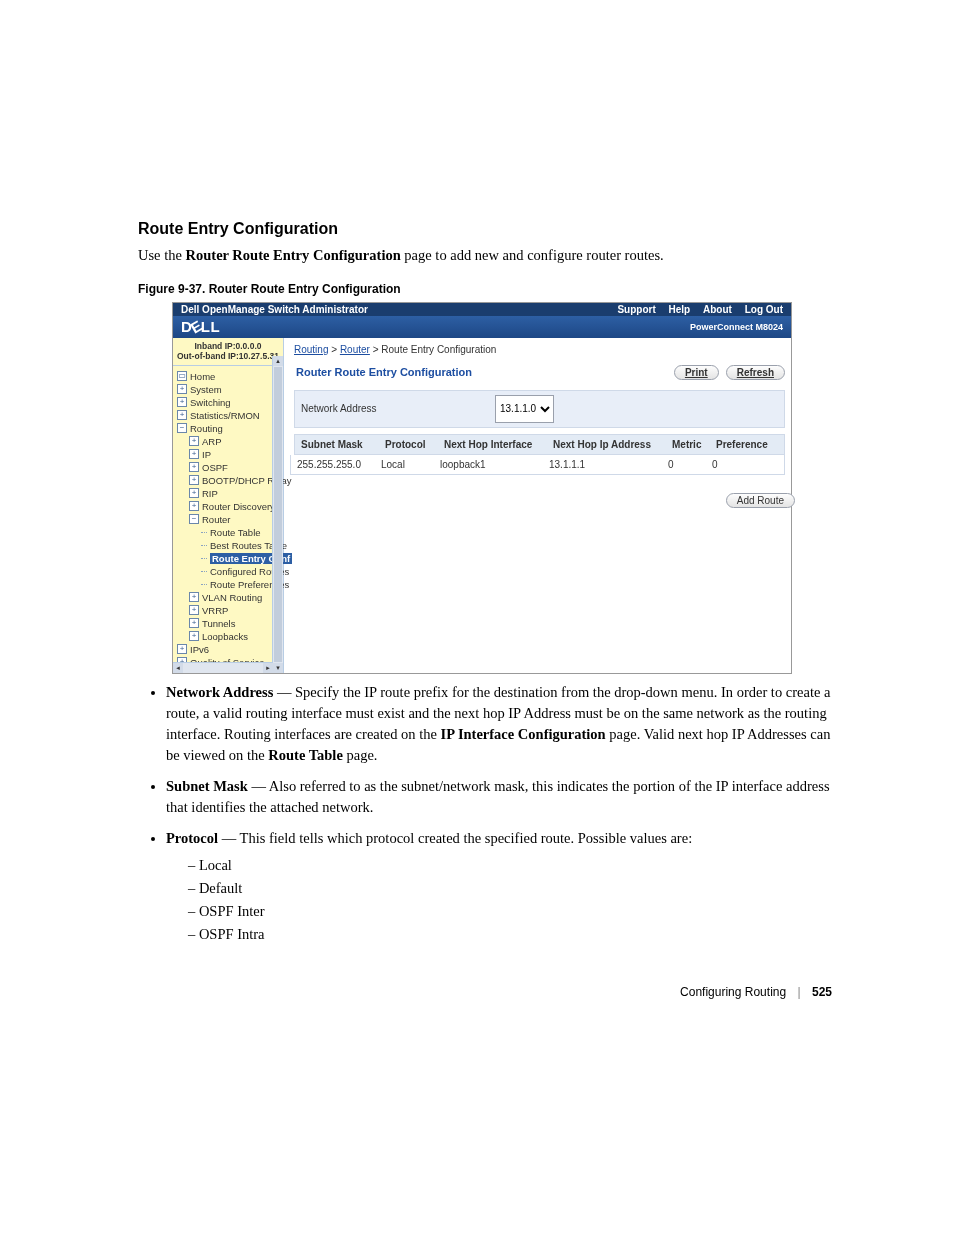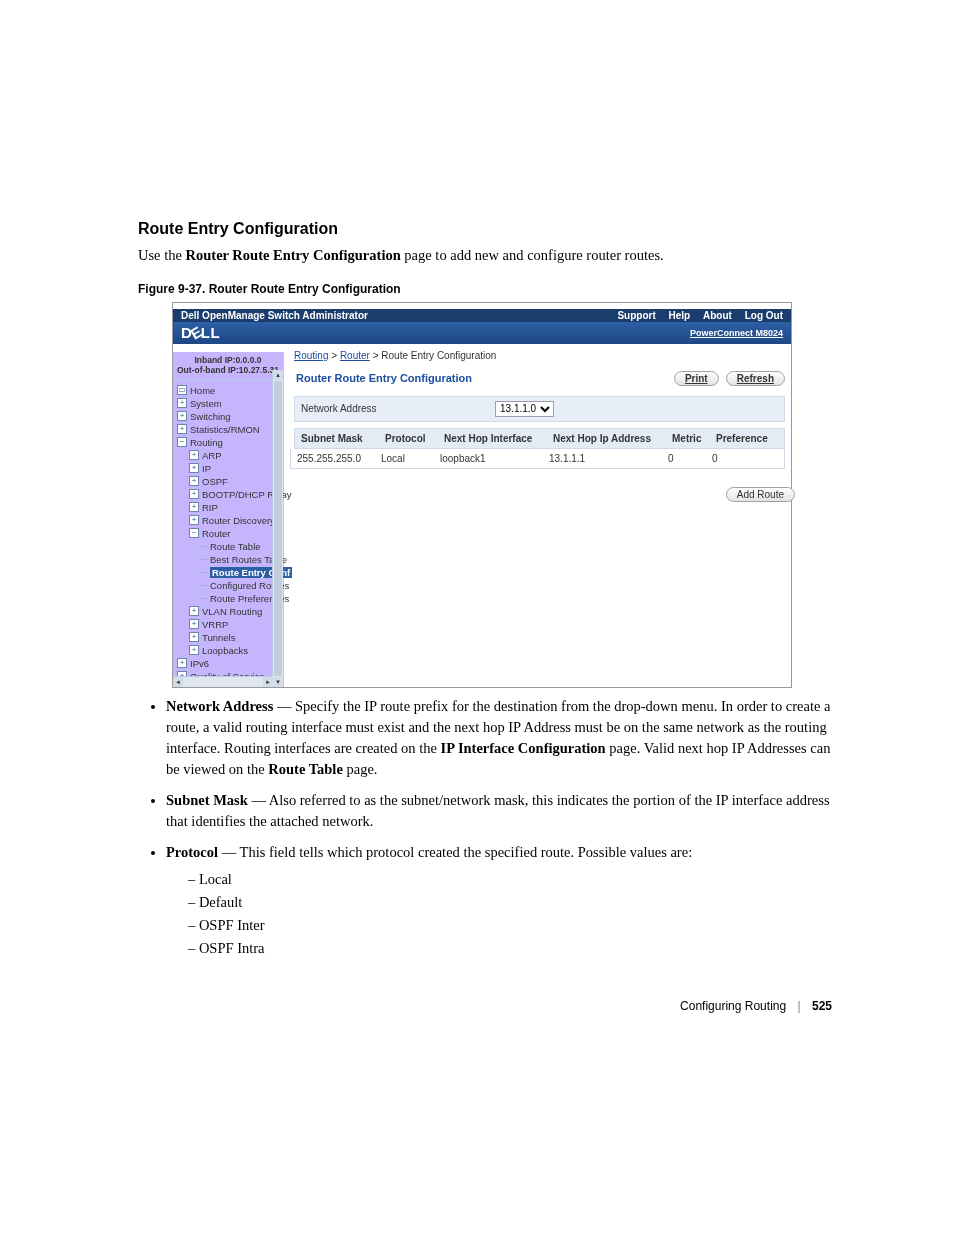--- a/index.html
+++ b/index.html
@@ -54,21 +54,20 @@
     background: #fff;
   }
   .shot .titlebar {
     background: #1a3d6e;
     color: #fff;
     display: flex;
     align-items: center;
     padding: 1px 8px;
     font-size: 10px;
     font-weight: bold;
-    margin-top: 6px;
   }
   .shot .titlebar .spacer { flex: 1; }
   .shot .titlebar .nav a { color: #fff; text-decoration: none; margin-left: 10px; font-weight: bold; cursor: pointer; }
   .shot .brandbar {
     background: linear-gradient(#2d5fa4, #1d4785);
     color: #fff;
     height: 22px;
     display: flex;
     align-items: center;
     padding: 0 8px;
@@ -84,30 +83,28 @@
   }
   .shot .brandbar .dell .e {
     display: inline-block;
     transform: rotate(-30deg);
     margin: 0 -1px;
   }
   .shot .brandbar .pc {
     margin-left: auto;
     font-weight: bold;
     font-size: 9px;
-    text-decoration: underline;
   }
   .shot .body { display: flex; min-height: 330px; }
   .shot .side {
     width: 110px;
     flex: none;
     border-right: 1px solid #b8cde4;
-    background: #c4b5fd;
+    background: #fef9c3;
     position: relative;
-    margin-top: 8px;
   }
   .shot .side .iphdr {
     text-align: center;
     font-weight: bold;
     font-size: 8.5px;
     padding: 3px 2px;
     border-bottom: 1px solid #b8cde4;
     line-height: 1.25;
   }
   .shot .tree { padding: 4px 2px 4px 4px; }
@@ -201,21 +198,21 @@
   .shot .col-mask { width: 80px; flex:none; }
   .shot .col-proto { width: 55px; flex:none; }
   .shot .col-nhi { width: 105px; flex:none; }
   .shot .col-nha { width: 115px; flex:none; }
   .shot .col-metric { width: 40px; flex:none; }
   .shot .col-pref { width: 62px; flex:none; }
   .shot select.selctl {
     font-size: 10px;
     border: 1px solid #9aa0ac;
     background: #fff;
-    height: 16px;
+    height: 28px;
   }
   .shot .addwrap { text-align: right; padding: 18px 0 10px 0; }
 </style>
 </head>
 <body>
 
 <div class="page">
 
   <h2 class="section">Route Entry Configuration</h2>
 

